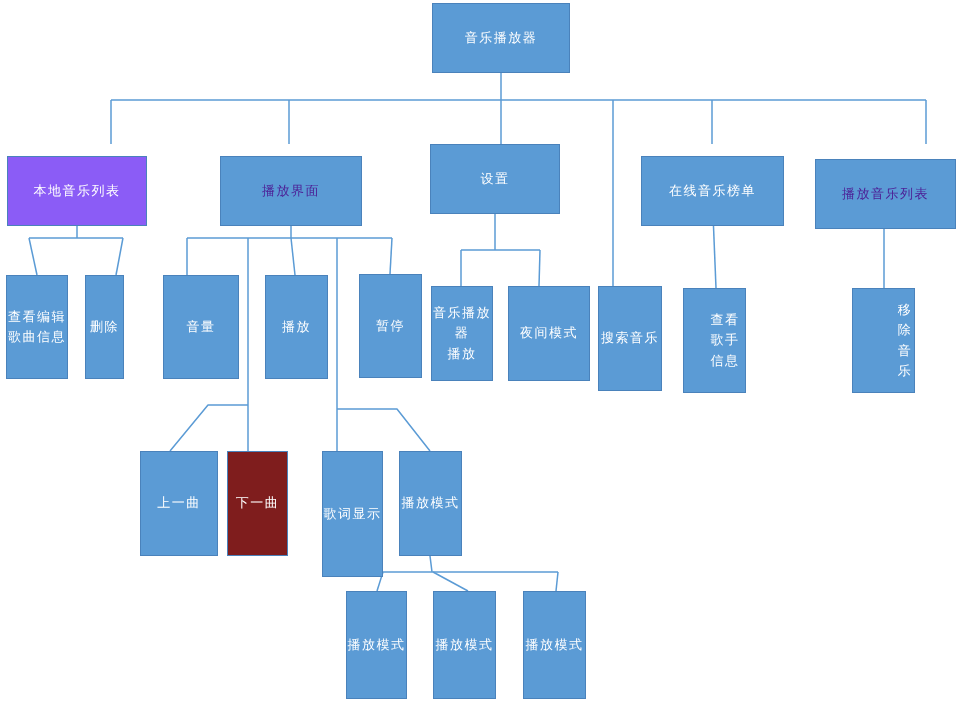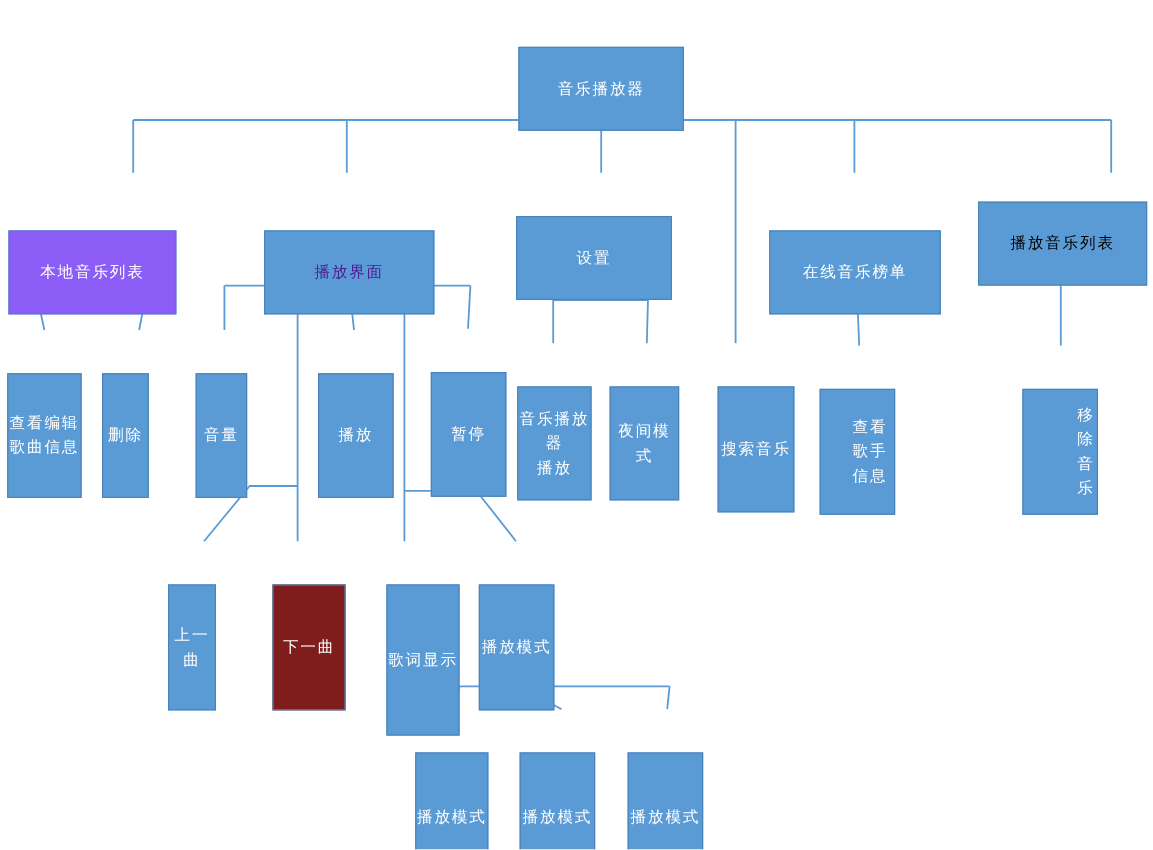--- a/index.html
+++ b/index.html
@@ -27,21 +27,20 @@
     box-sizing: border-box;
     display: flex;
     align-items: center;
     justify-content: center;
     text-align: center;
     white-space: pre-line;
     font-size: 13px;
     letter-spacing: 1.5px;
     line-height: 1.55;
     user-select: none;
-    margin-top: 36px;
   }
 </style>
 </head>
 <body>
 
 <div id="canvas">
   <svg id="edge-layer" viewBox="0 0 961 708">
       <polyline points="501,73 501,144" fill="none" stroke="#5b9bd5" stroke-width="1.5" stroke-linejoin="round"></polyline>
       <polyline points="111,100 926,100" fill="none" stroke="#5b9bd5" stroke-width="1.5" stroke-linejoin="round"></polyline>
       <polyline points="111,100 111,144" fill="none" stroke="#5b9bd5" stroke-width="1.5" stroke-linejoin="round"></polyline>
@@ -73,35 +72,35 @@
       <polyline points="383,572 377,591" fill="none" stroke="#5b9bd5" stroke-width="1.5" stroke-linejoin="round"></polyline>
       <polyline points="433,572 468,591" fill="none" stroke="#5b9bd5" stroke-width="1.5" stroke-linejoin="round"></polyline>
       <polyline points="558,572 556,591" fill="none" stroke="#5b9bd5" stroke-width="1.5" stroke-linejoin="round"></polyline>
     </svg>
   <div id="node-layer">
       <div class="node" style="left: 432px; top: 3px; width: 138px; height: 70px; background: rgb(91, 155, 213); border: 1px solid rgb(74, 130, 187); color: rgb(255, 255, 255);">音乐播放器</div>
       <div class="node" style="left: 7px; top: 156px; width: 140px; height: 70px; background: #8b5cf6; border: 1px solid rgb(74, 130, 187); color: rgb(255, 255, 255);">本地音乐列表</div>
       <div class="node" style="left: 220px; top: 156px; width: 142px; height: 70px; background: rgb(91, 155, 213); border: 1px solid rgb(74, 130, 187); color: #4c1d95;">播放界面</div>
       <div class="node" style="left: 430px; top: 144px; width: 130px; height: 70px; background: rgb(91, 155, 213); border: 1px solid rgb(74, 130, 187); color: rgb(255, 255, 255);">设置</div>
       <div class="node" style="left: 641px; top: 156px; width: 143px; height: 70px; background: rgb(91, 155, 213); border: 1px solid rgb(74, 130, 187); color: rgb(255, 255, 255);">在线音乐榜单</div>
-      <div class="node" style="left: 815px; top: 132px; width: 141px; height: 70px; background: rgb(91, 155, 213); border: 1px solid rgb(74, 130, 187); color: #000000;">播放音乐列表</div>
+      <div class="node" style="left: 815px; top: 159px; width: 141px; height: 70px; background: rgb(91, 155, 213); border: 1px solid rgb(74, 130, 187); color: #4c1d95;">播放音乐列表</div>
       <div class="node" style="left: 6px; top: 275px; width: 62px; height: 104px; background: rgb(91, 155, 213); border: 1px solid rgb(74, 130, 187); color: rgb(255, 255, 255);">查看编辑
 歌曲信息</div>
       <div class="node" style="left: 85px; top: 275px; width: 39px; height: 104px; background: rgb(91, 155, 213); border: 1px solid rgb(74, 130, 187); color: rgb(255, 255, 255);">删除</div>
-      <div class="node" style="left: 163px; top: 275px; width: 43px; height: 104px; background: rgb(91, 155, 213); border: 1px solid rgb(74, 130, 187); color: rgb(255, 255, 255);">音量</div>
+      <div class="node" style="left: 163px; top: 275px; width: 76px; height: 104px; background: rgb(91, 155, 213); border: 1px solid rgb(74, 130, 187); color: rgb(255, 255, 255);">音量</div>
       <div class="node" style="left: 265px; top: 275px; width: 63px; height: 104px; background: rgb(91, 155, 213); border: 1px solid rgb(74, 130, 187); color: rgb(255, 255, 255);">播放</div>
       <div class="node" style="left: 359px; top: 274px; width: 63px; height: 104px; background: rgb(91, 155, 213); border: 1px solid rgb(74, 130, 187); color: rgb(255, 255, 255);">暂停</div>
       <div class="node" style="left: 431px; top: 286px; width: 62px; height: 95px; background: rgb(91, 155, 213); border: 1px solid rgb(74, 130, 187); color: rgb(255, 255, 255);">音乐播放器
 播放</div>
-      <div class="node" style="left: 508px; top: 286px; width: 58px; height: 95px; background: rgb(91, 155, 213); border: 1px solid rgb(74, 130, 187); color: rgb(255, 255, 255);">夜间模式</div>
+      <div class="node" style="left: 508px; top: 286px; width: 82px; height: 95px; background: rgb(91, 155, 213); border: 1px solid rgb(74, 130, 187); color: rgb(255, 255, 255);">夜间模式</div>
       <div class="node" style="left: 598px; top: 286px; width: 64px; height: 105px; background: rgb(91, 155, 213); border: 1px solid rgb(74, 130, 187); color: rgb(255, 255, 255);">搜索音乐</div>
       <div class="node" style="left: 683px; top: 288px; width: 63px; height: 105px; background: rgb(91, 155, 213); border: 1px solid rgb(74, 130, 187); color: rgb(255, 255, 255); padding-left: 21px;">查看歌手
 信息</div>
       <div class="node" style="left: 852px; top: 288px; width: 63px; height: 105px; background: rgb(91, 155, 213); border: 1px solid rgb(74, 130, 187); color: rgb(255, 255, 255); padding-left: 43px;">移除音乐</div>
-      <div class="node" style="left: 140px; top: 451px; width: 40px; height: 105px; background: rgb(91, 155, 213); border: 1px solid rgb(74, 130, 187); color: rgb(255, 255, 255);">上一曲</div>
+      <div class="node" style="left: 140px; top: 451px; width: 78px; height: 105px; background: rgb(91, 155, 213); border: 1px solid rgb(74, 130, 187); color: rgb(255, 255, 255);">上一曲</div>
       <div class="node" style="left: 227px; top: 451px; width: 61px; height: 105px; background: #7f1d1d; border: 1px solid rgb(74, 130, 187); color: rgb(255, 255, 255);">下一曲</div>
       <div class="node" style="left: 322px; top: 451px; width: 61px; height: 126px; background: rgb(91, 155, 213); border: 1px solid rgb(74, 130, 187); color: rgb(255, 255, 255);">歌词显示</div>
       <div class="node" style="left: 399px; top: 451px; width: 63px; height: 105px; background: rgb(91, 155, 213); border: 1px solid rgb(74, 130, 187); color: rgb(255, 255, 255);">播放模式</div>
       <div class="node" style="left: 346px; top: 591px; width: 61px; height: 108px; background: rgb(91, 155, 213); border: 1px solid rgb(74, 130, 187); color: rgb(255, 255, 255);">播放模式</div>
       <div class="node" style="left: 433px; top: 591px; width: 63px; height: 108px; background: rgb(91, 155, 213); border: 1px solid rgb(74, 130, 187); color: rgb(255, 255, 255);">播放模式</div>
       <div class="node" style="left: 523px; top: 591px; width: 63px; height: 108px; background: rgb(91, 155, 213); border: 1px solid rgb(74, 130, 187); color: rgb(255, 255, 255);">播放模式</div>
     </div>
 </div>
 
 </body></html>

